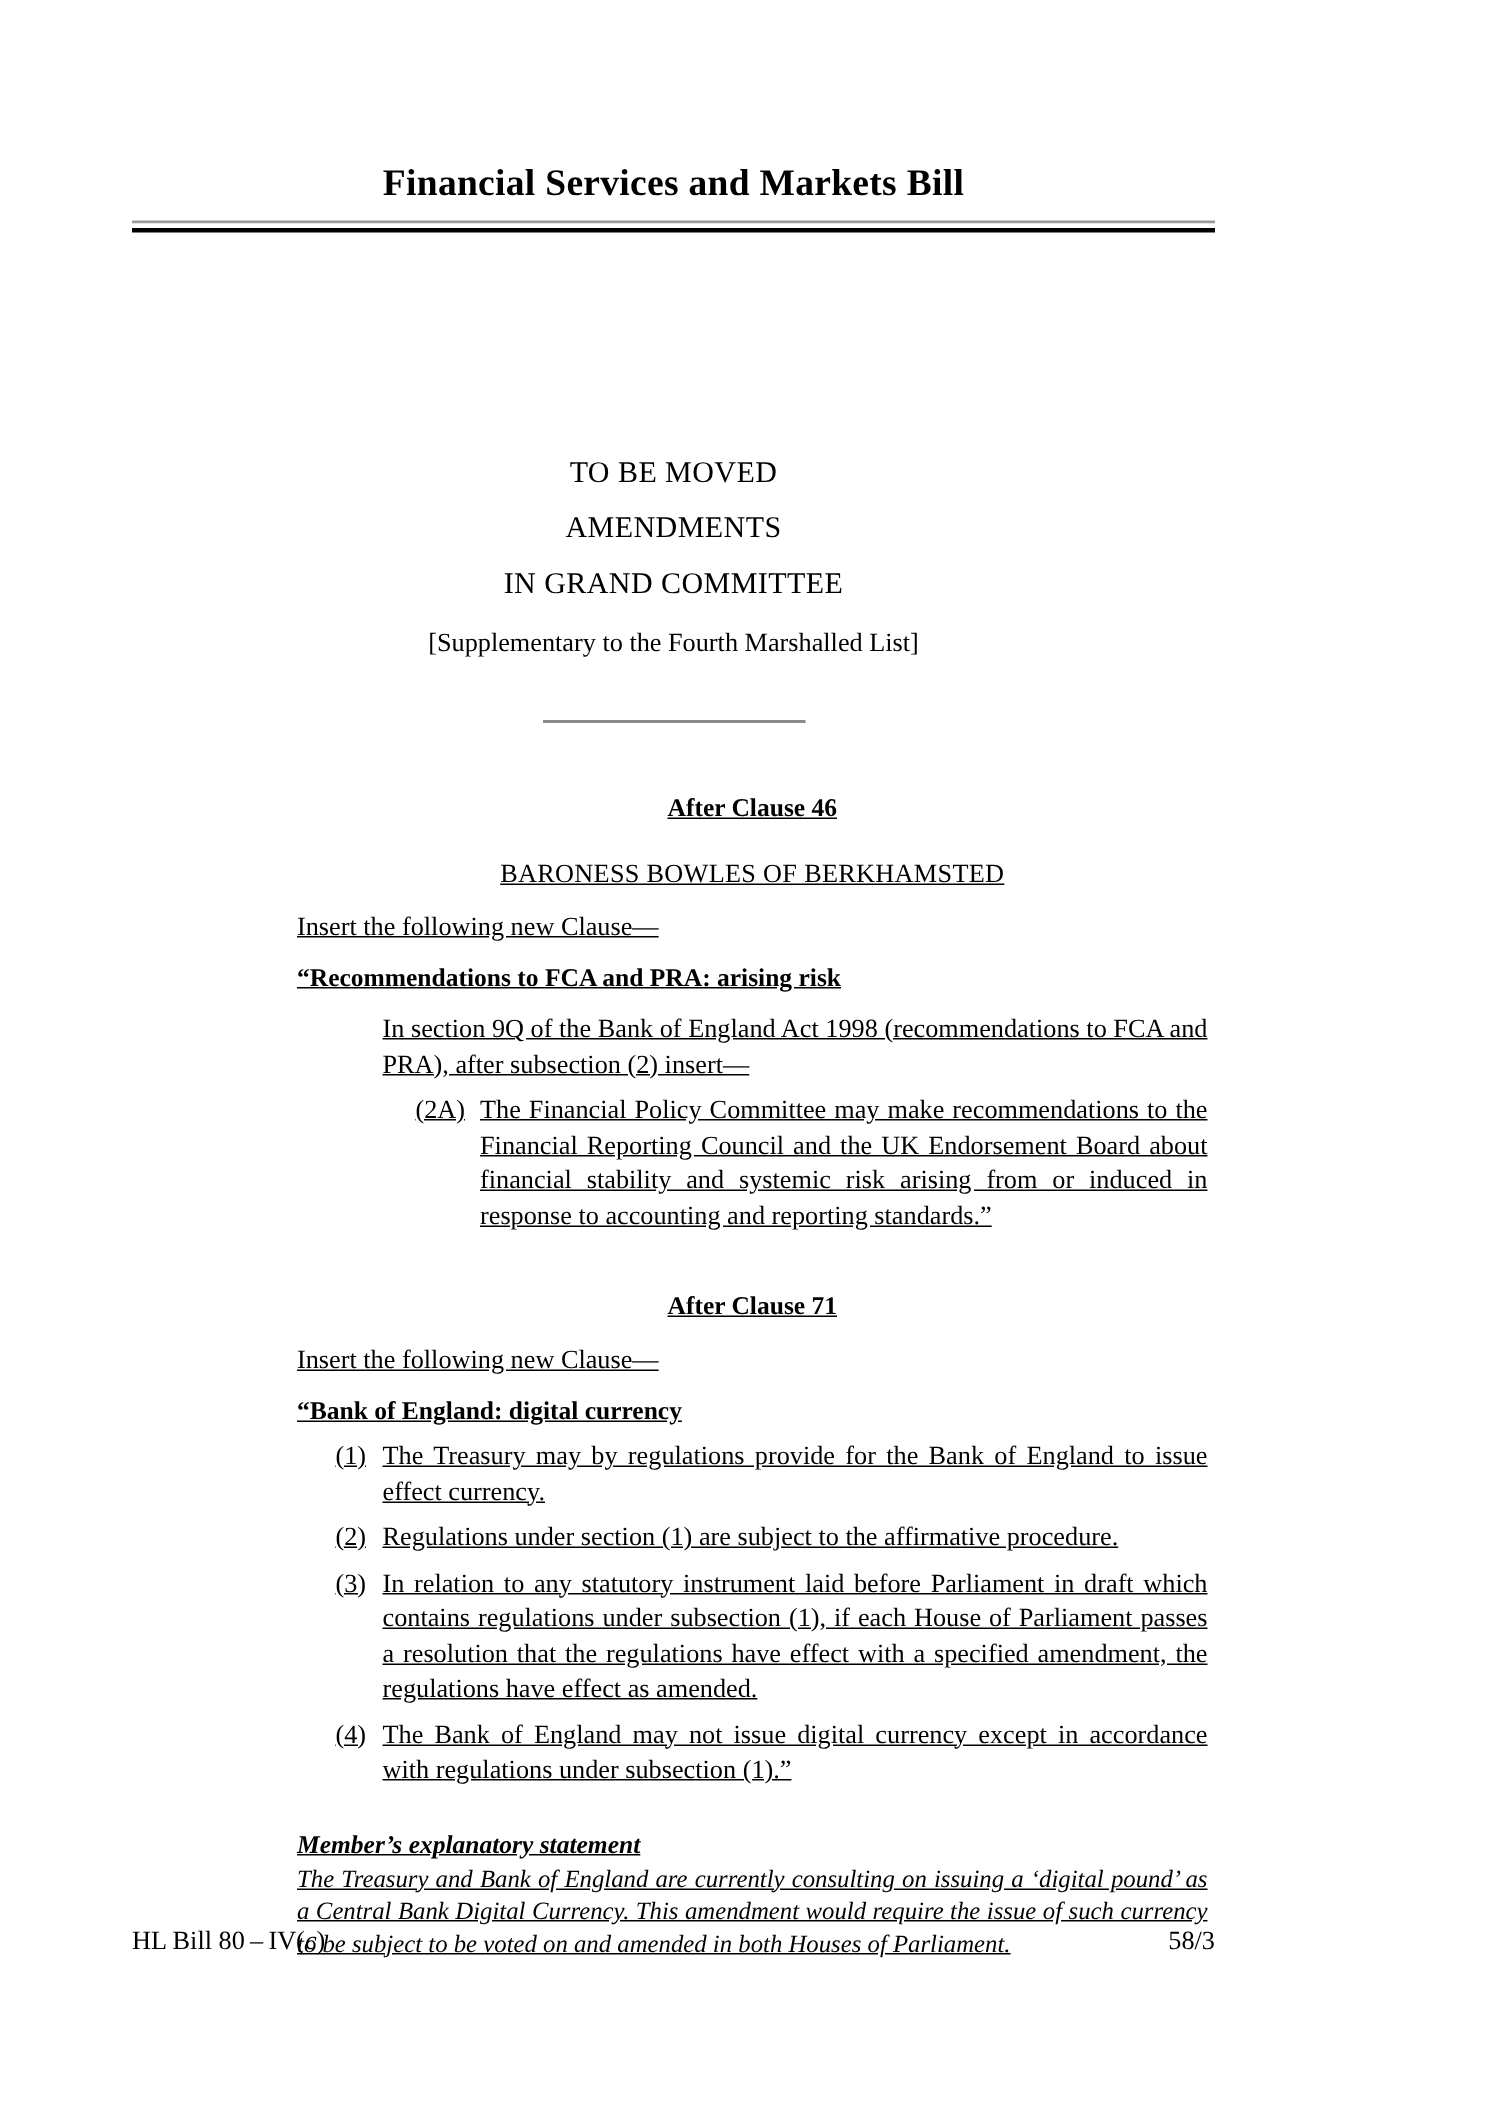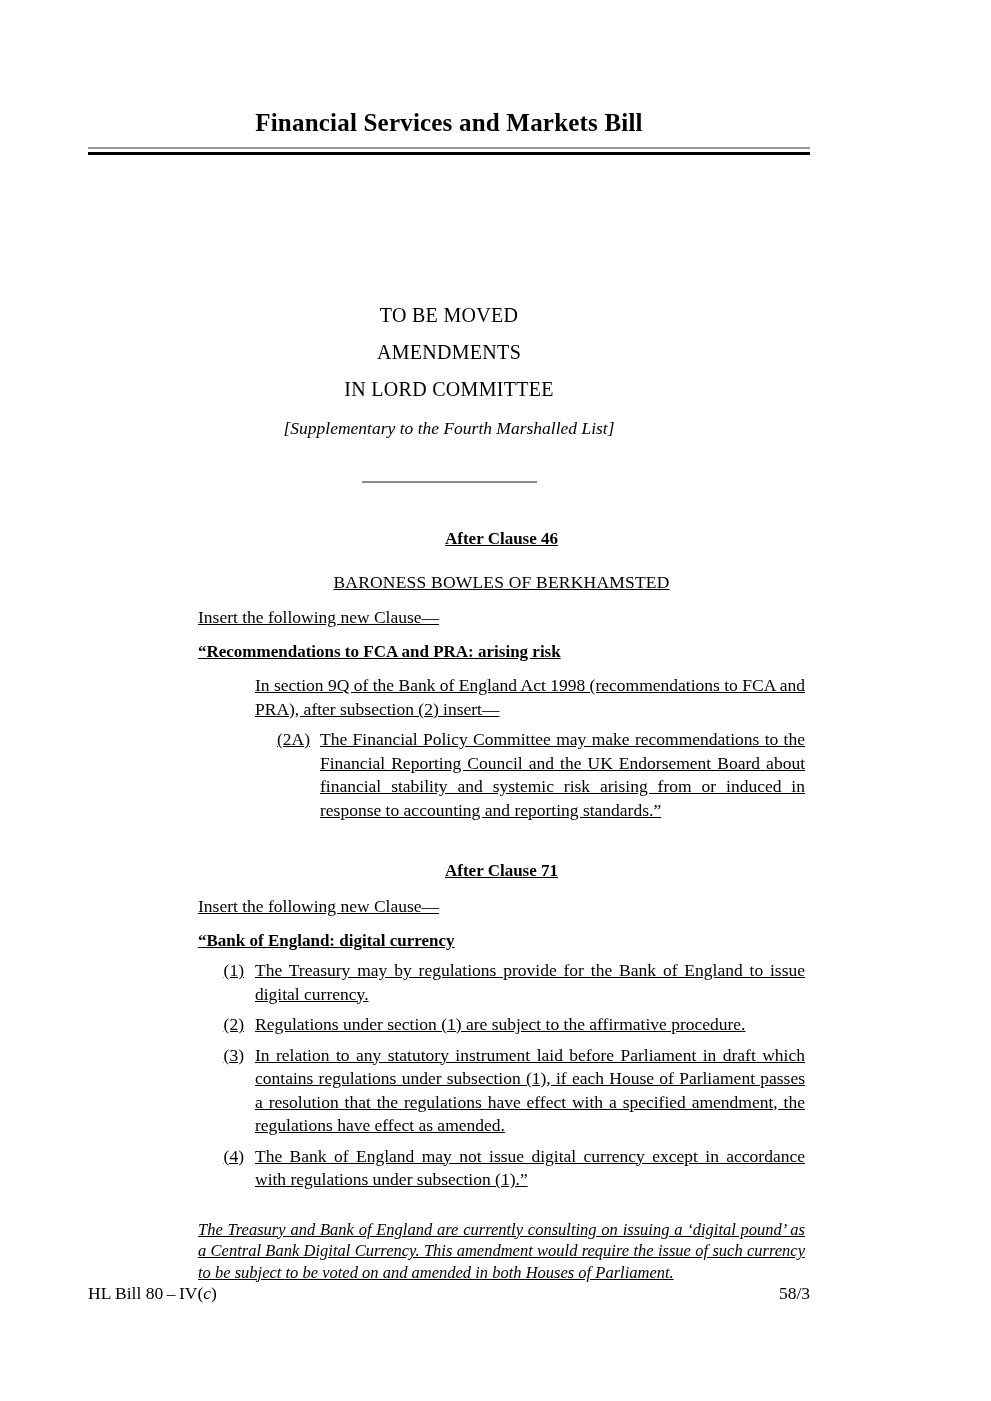--- a/index.html
+++ b/index.html
@@ -54,21 +54,20 @@
     margin-top: 142px;
     text-align: center;
   }
   .fm-line {
     font-size: 20px;
     line-height: 37px;
     letter-spacing: 0.3px;
   }
   .fm-sub {
     font-size: 17.5px;
-    font-style: italic;
     line-height: 36px;
     margin-top: 2px;
   }
   .divider-wrap {
     text-align: center;
     margin-top: 26px;
   }
   .divider {
     display: inline-block;
     width: 175px;
@@ -181,21 +180,21 @@
 
   <div class="title-rules">
     <div class="rule-thin"></div>
     <div class="rule-gap"></div>
     <div class="rule-thick"></div>
   </div>
 
   <div class="frontmatter">
     <div class="fm-line">TO BE MOVED</div>
     <div class="fm-line">AMENDMENTS</div>
-    <div class="fm-line">IN LORD COMMITTEE</div>
+    <div class="fm-line">IN GRAND COMMITTEE</div>
     <div class="fm-sub">[Supplementary to the Fourth Marshalled List]</div>
     <div class="divider-wrap">
       <span class="divider"></span>
     </div>
   </div>
 
   <div class="body-col">
 
     <div>
       <div class="clause-head">After Clause 46</div>
@@ -210,36 +209,37 @@
       </div>
     </div>
 
     <div>
       <div class="clause-head">After Clause 71</div>
       <div class="insert-line">Insert the following new Clause—</div>
       <div class="amend-title">“Bank of England: digital currency</div>
 
       <div class="num-item lvl-1">
         <span class="num-marker">(1)</span>
-        <span class="num-text">The Treasury may by regulations provide for the Bank of England to issue digital currency.</span>
+        <span class="num-text">The Treasury may by regulations provide for the Bank of England to issue effect currency.</span>
       </div>
       <div class="num-item lvl-1">
         <span class="num-marker">(2)</span>
         <span class="num-text">Regulations under section (1) are subject to the affirmative procedure.</span>
       </div>
       <div class="num-item lvl-1">
         <span class="num-marker">(3)</span>
         <span class="num-text">In relation to any statutory instrument laid before Parliament in draft which contains regulations under subsection (1), if each House of Parliament passes a resolution that the regulations have effect with a specified amendment, the regulations have effect as amended.</span>
       </div>
       <div class="num-item lvl-1">
         <span class="num-marker">(4)</span>
         <span class="num-text">The Bank of England may not issue digital currency except in accordance with regulations under subsection (1).”</span>
       </div>
 
       <div class="expl-block">
+        <div class="expl-head">Member’s explanatory statement</div>
         <div class="expl-body">The Treasury and Bank of England are currently consulting on issuing a ‘digital pound’ as a Central Bank Digital Currency. This amendment would require the issue of such currency to be subject to be voted on and amended in both Houses of Parliament.</div>
       </div>
     </div>
 
   </div>
 
   <div class="footer">
     <div><span>HL Bill 80 – IV(</span><span class="ital">c</span><span>)</span></div>
     <div>58/3</div>
   </div>

